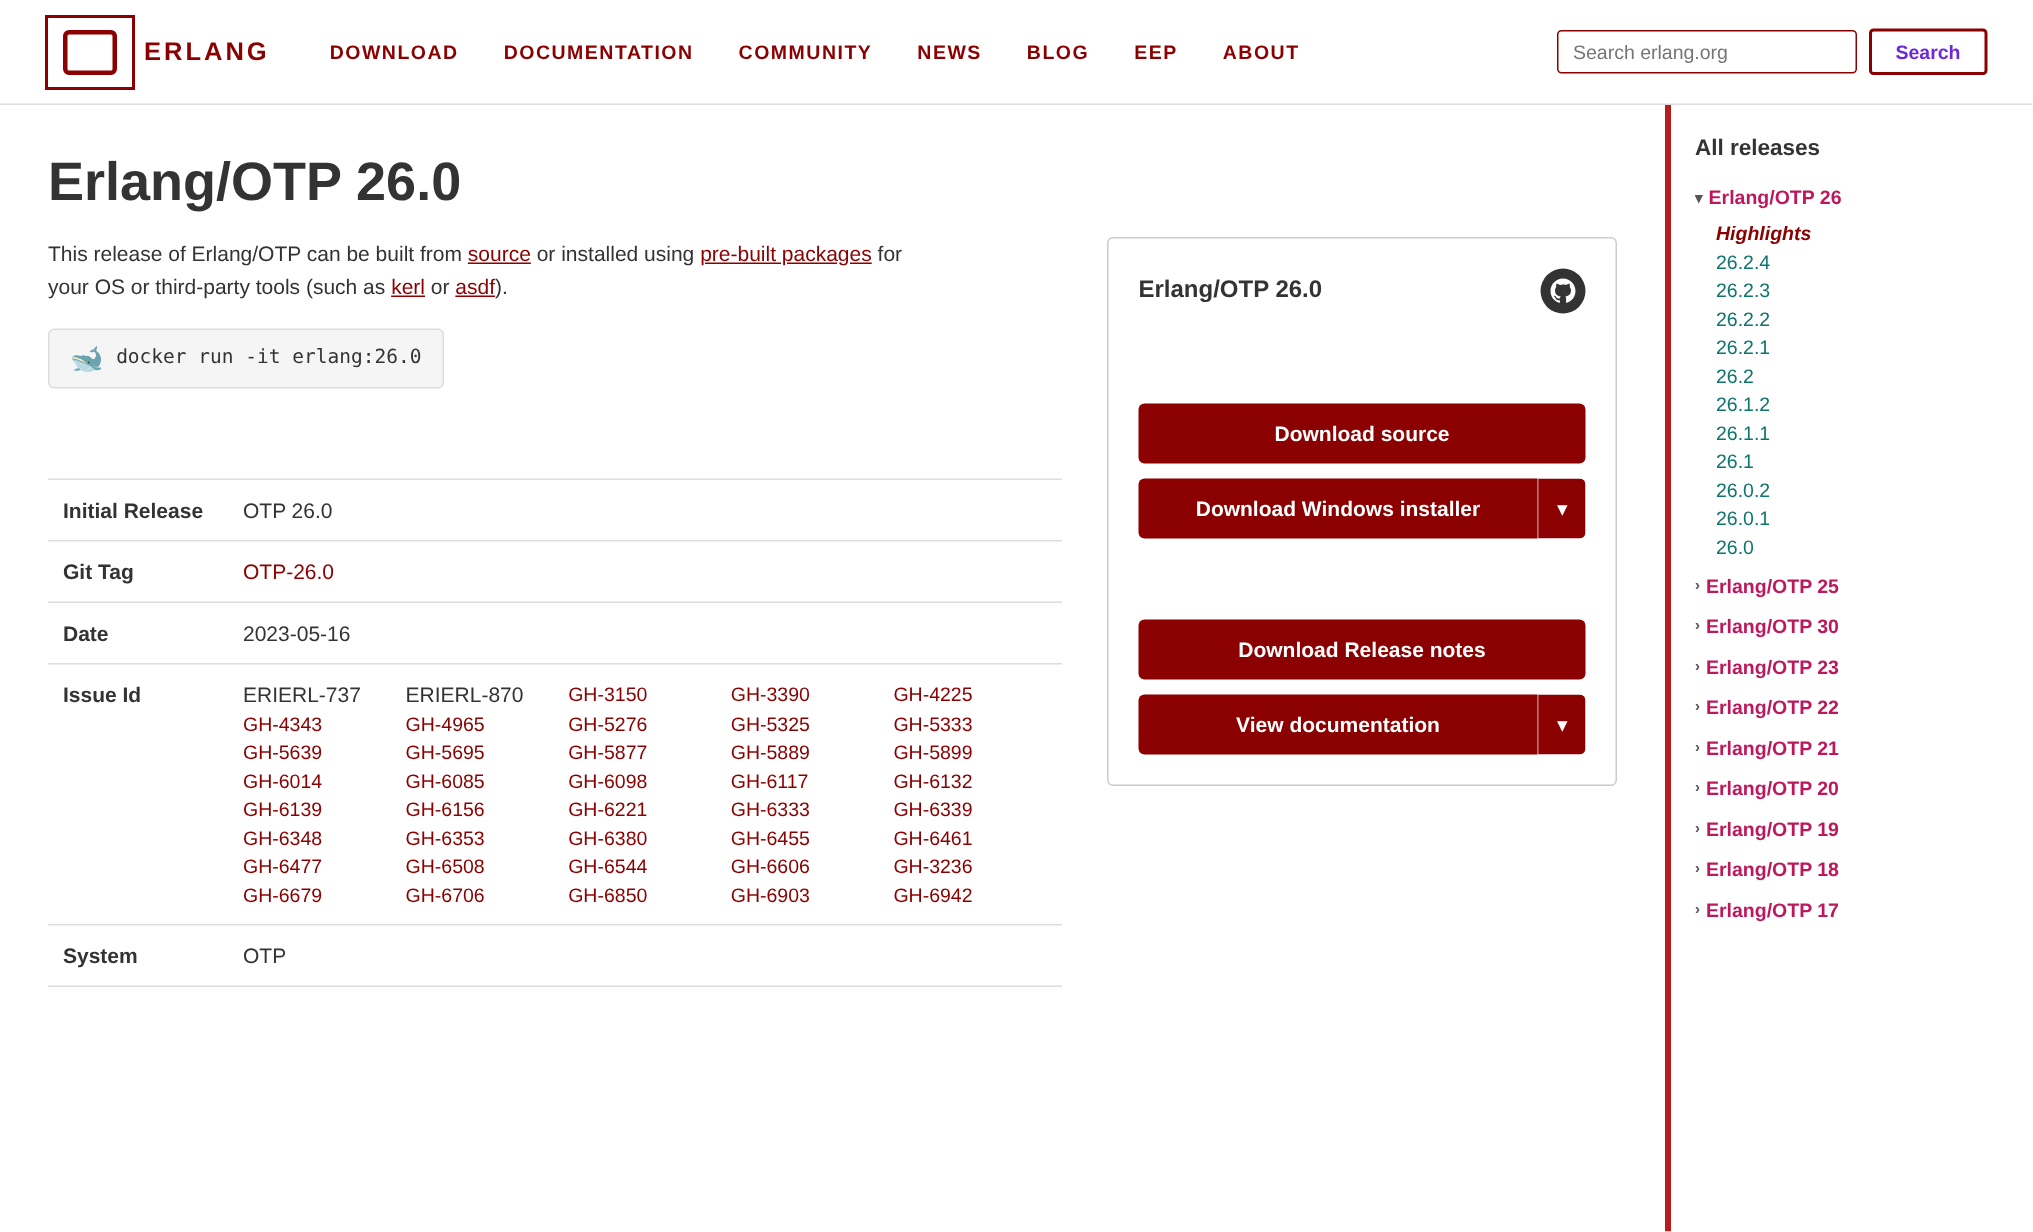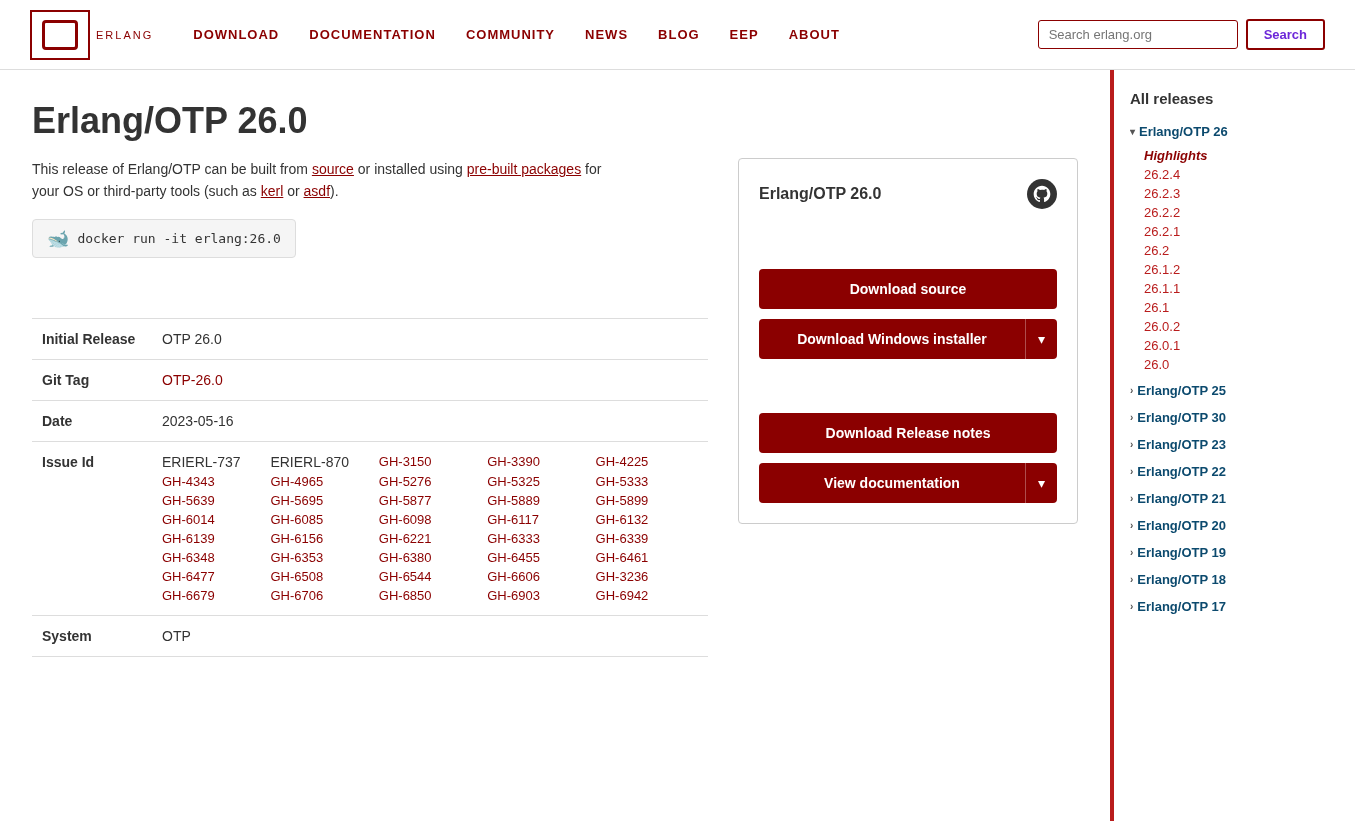--- a/index.html
+++ b/index.html
@@ -30,22 +30,22 @@
       justify-content: center;
       margin-right: 6px;
     }
     .logo-inner {
       width: 36px;
       height: 30px;
       border: 3px solid #8B0000;
       border-radius: 4px;
     }
     .logo-text {
-      font-size: 11px;
-      font-weight: normal;
+      font-size: 17px;
+      font-weight: bold;
       color: #8B0000;
       letter-spacing: 2px;
     }
     nav { display: flex; align-items: center; gap: 30px; flex: 1; }
     nav a {
       text-decoration: none;
       color: #8B0000;
       font-weight: bold;
       font-size: 13px;
       letter-spacing: 1px;
@@ -259,31 +259,31 @@
     .sidebar-section-header {
       display: flex;
       align-items: center;
       gap: 4px;
       cursor: pointer;
       color: #333;
       font-weight: bold;
       padding: 3px 0;
     }
     .sidebar-section-header .chevron { font-size: 10px; color: #555; }
-    .sidebar-section-header .section-label { color: #0c4a6e; font-weight: bold; }
+    .sidebar-section-header .section-label { color: #be185d; font-weight: bold; }
     .sidebar-expanded .sub-items { display: block; }
     .sub-items {
       padding-left: 14px;
       display: flex;
       flex-direction: column;
       gap: 2px;
       margin-top: 4px;
     }
     .sub-items a {
-      color: #b91c1c;
+      color: #0f766e;
       text-decoration: none;
       font-size: 13px;
       padding: 2px 0;
       display: block;
     }
     .sub-items a.highlight {
       color: #8B0000;
       font-style: italic;
     }
     .sub-items a.bold-link {

